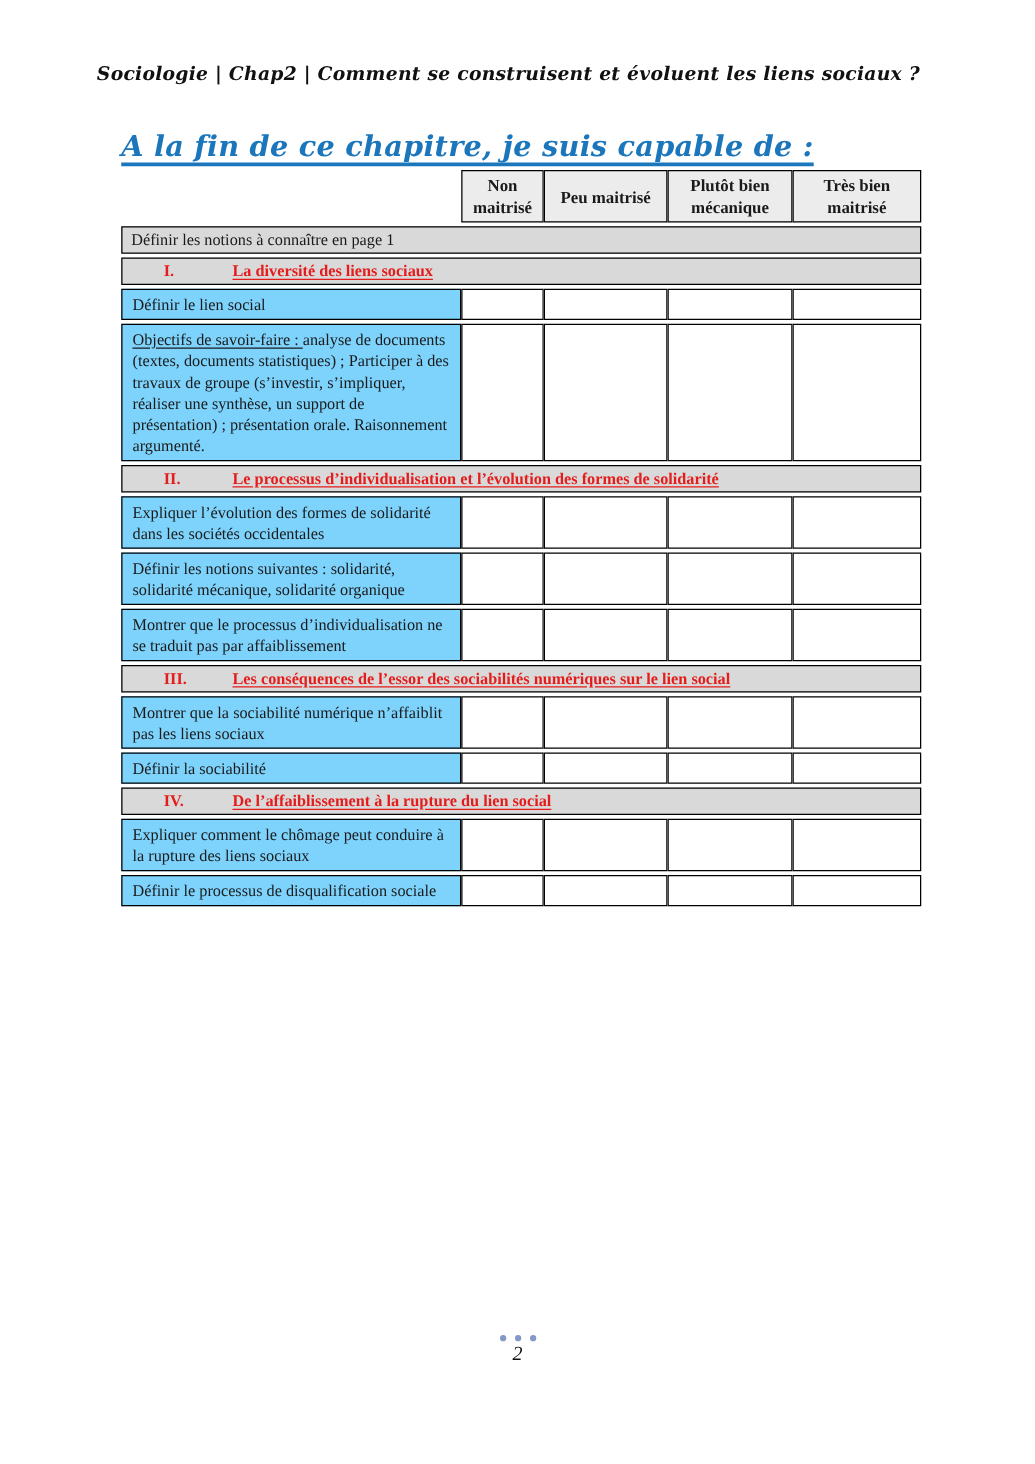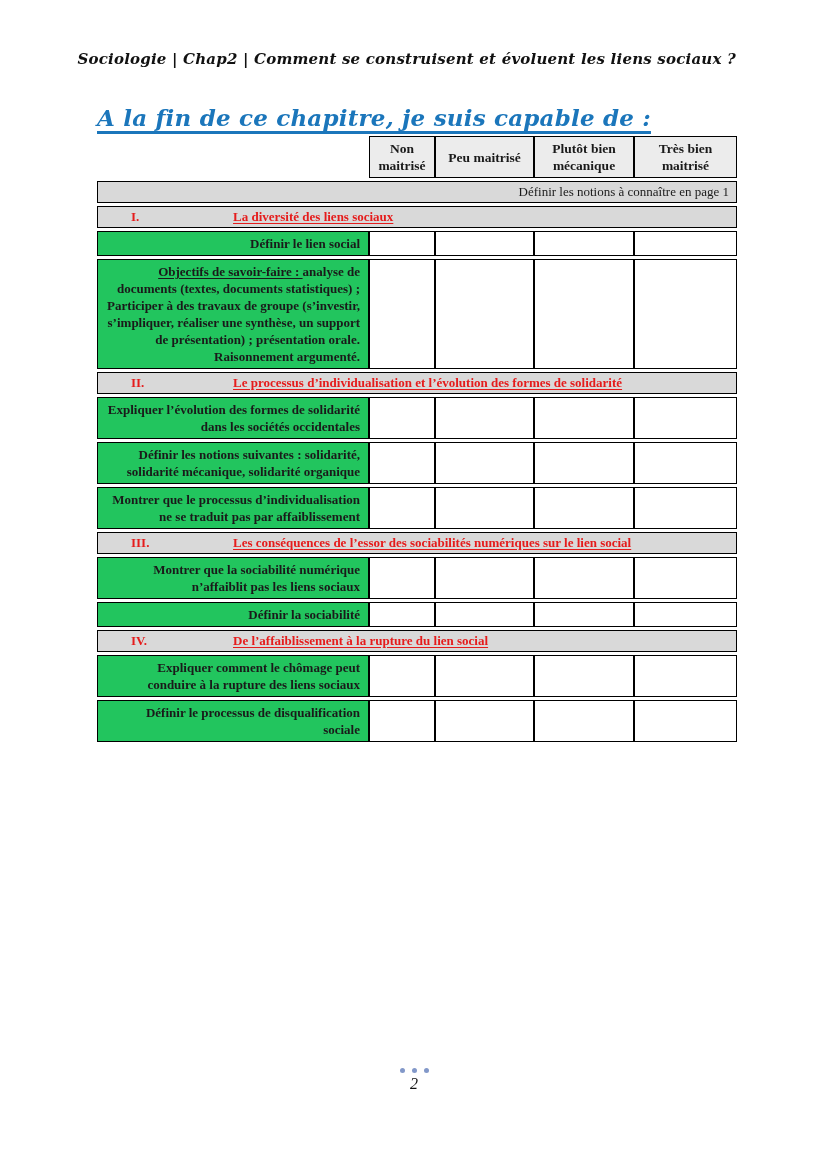--- a/index.html
+++ b/index.html
@@ -27,30 +27,30 @@
     border-collapse:separate;border-spacing:0 3px;
     font-size:13px;table-layout:fixed;
   }
   td{border:1px solid #000;padding:1px 6px;vertical-align:middle;box-sizing:border-box;}
   td.ghost{border:none;background:transparent;}
   td.hdr{
     background:#ececec;text-align:center;font-weight:bold;
     font-size:13.5px;height:42px;line-height:17px;padding:2px 4px;
   }
   tr.row-full td{
-    background:#d9d9d9;text-align:right;height:21px;padding:1px 7px;line-height:18px;
+    background:#d9d9d9;text-align:left;height:21px;padding:1px 7px;line-height:18px;
   }
   tr.row-section td{
     background:#d9d9d9;height:21px;padding:1px 7px;line-height:18px;
     font-weight:bold;color:#e51c1c;
   }
   .sec-num{display:inline-block;margin-left:26px;width:55px;}
-  .sec-title{text-decoration:underline;text-underline-offset:2px;margin-left:47px;}
+  .sec-title{text-decoration:underline;text-underline-offset:2px;}
   td.row-label{
-    background:#22c55e;text-align:right;line-height:17px;padding:3px 8px;font-weight:bold;
+    background:#7dd3fc;text-align:left;line-height:17px;padding:3px 8px;
   }
   td.cell-empty{background:#ffffff;}
   .u{text-decoration:underline;text-underline-offset:2px;}
   
   .footer{
     position:absolute;left:0;top:1068px;width:828px;text-align:center;
   }
   .dots{display:flex;justify-content:center;gap:7px;margin-bottom:2px;}
   .dot{width:5px;height:5px;border-radius:50%;background:#8298c9;}
   .page-number{

